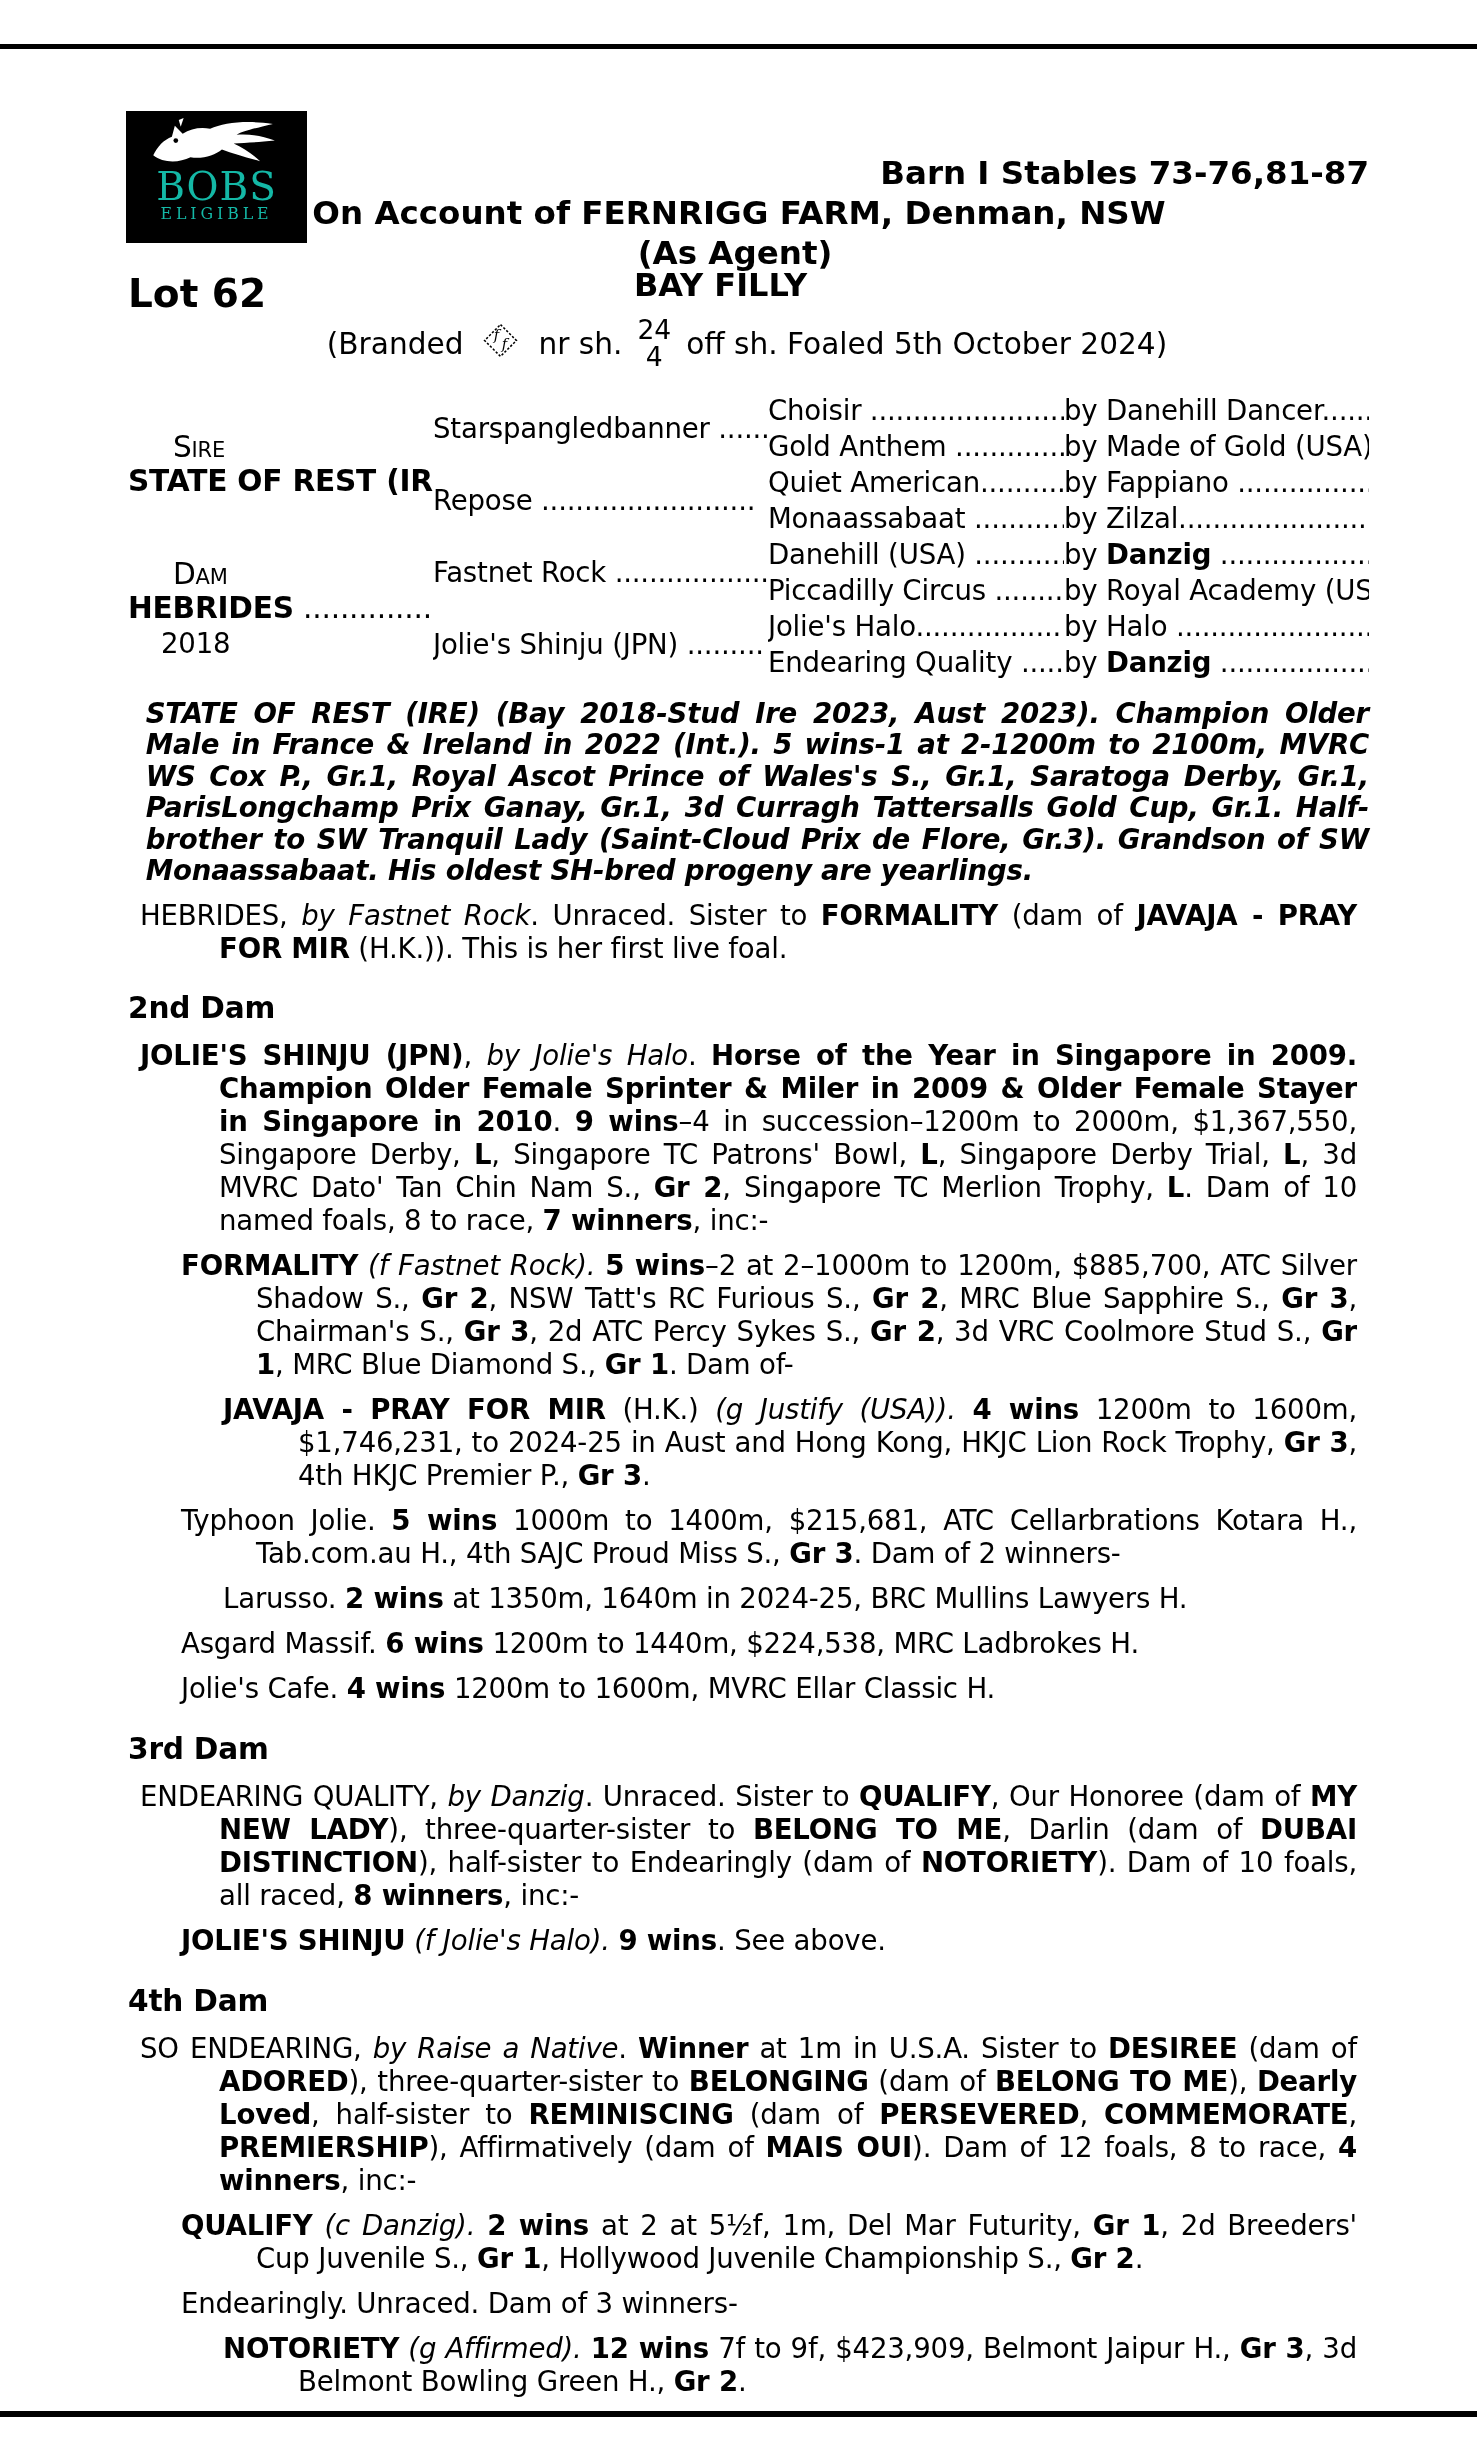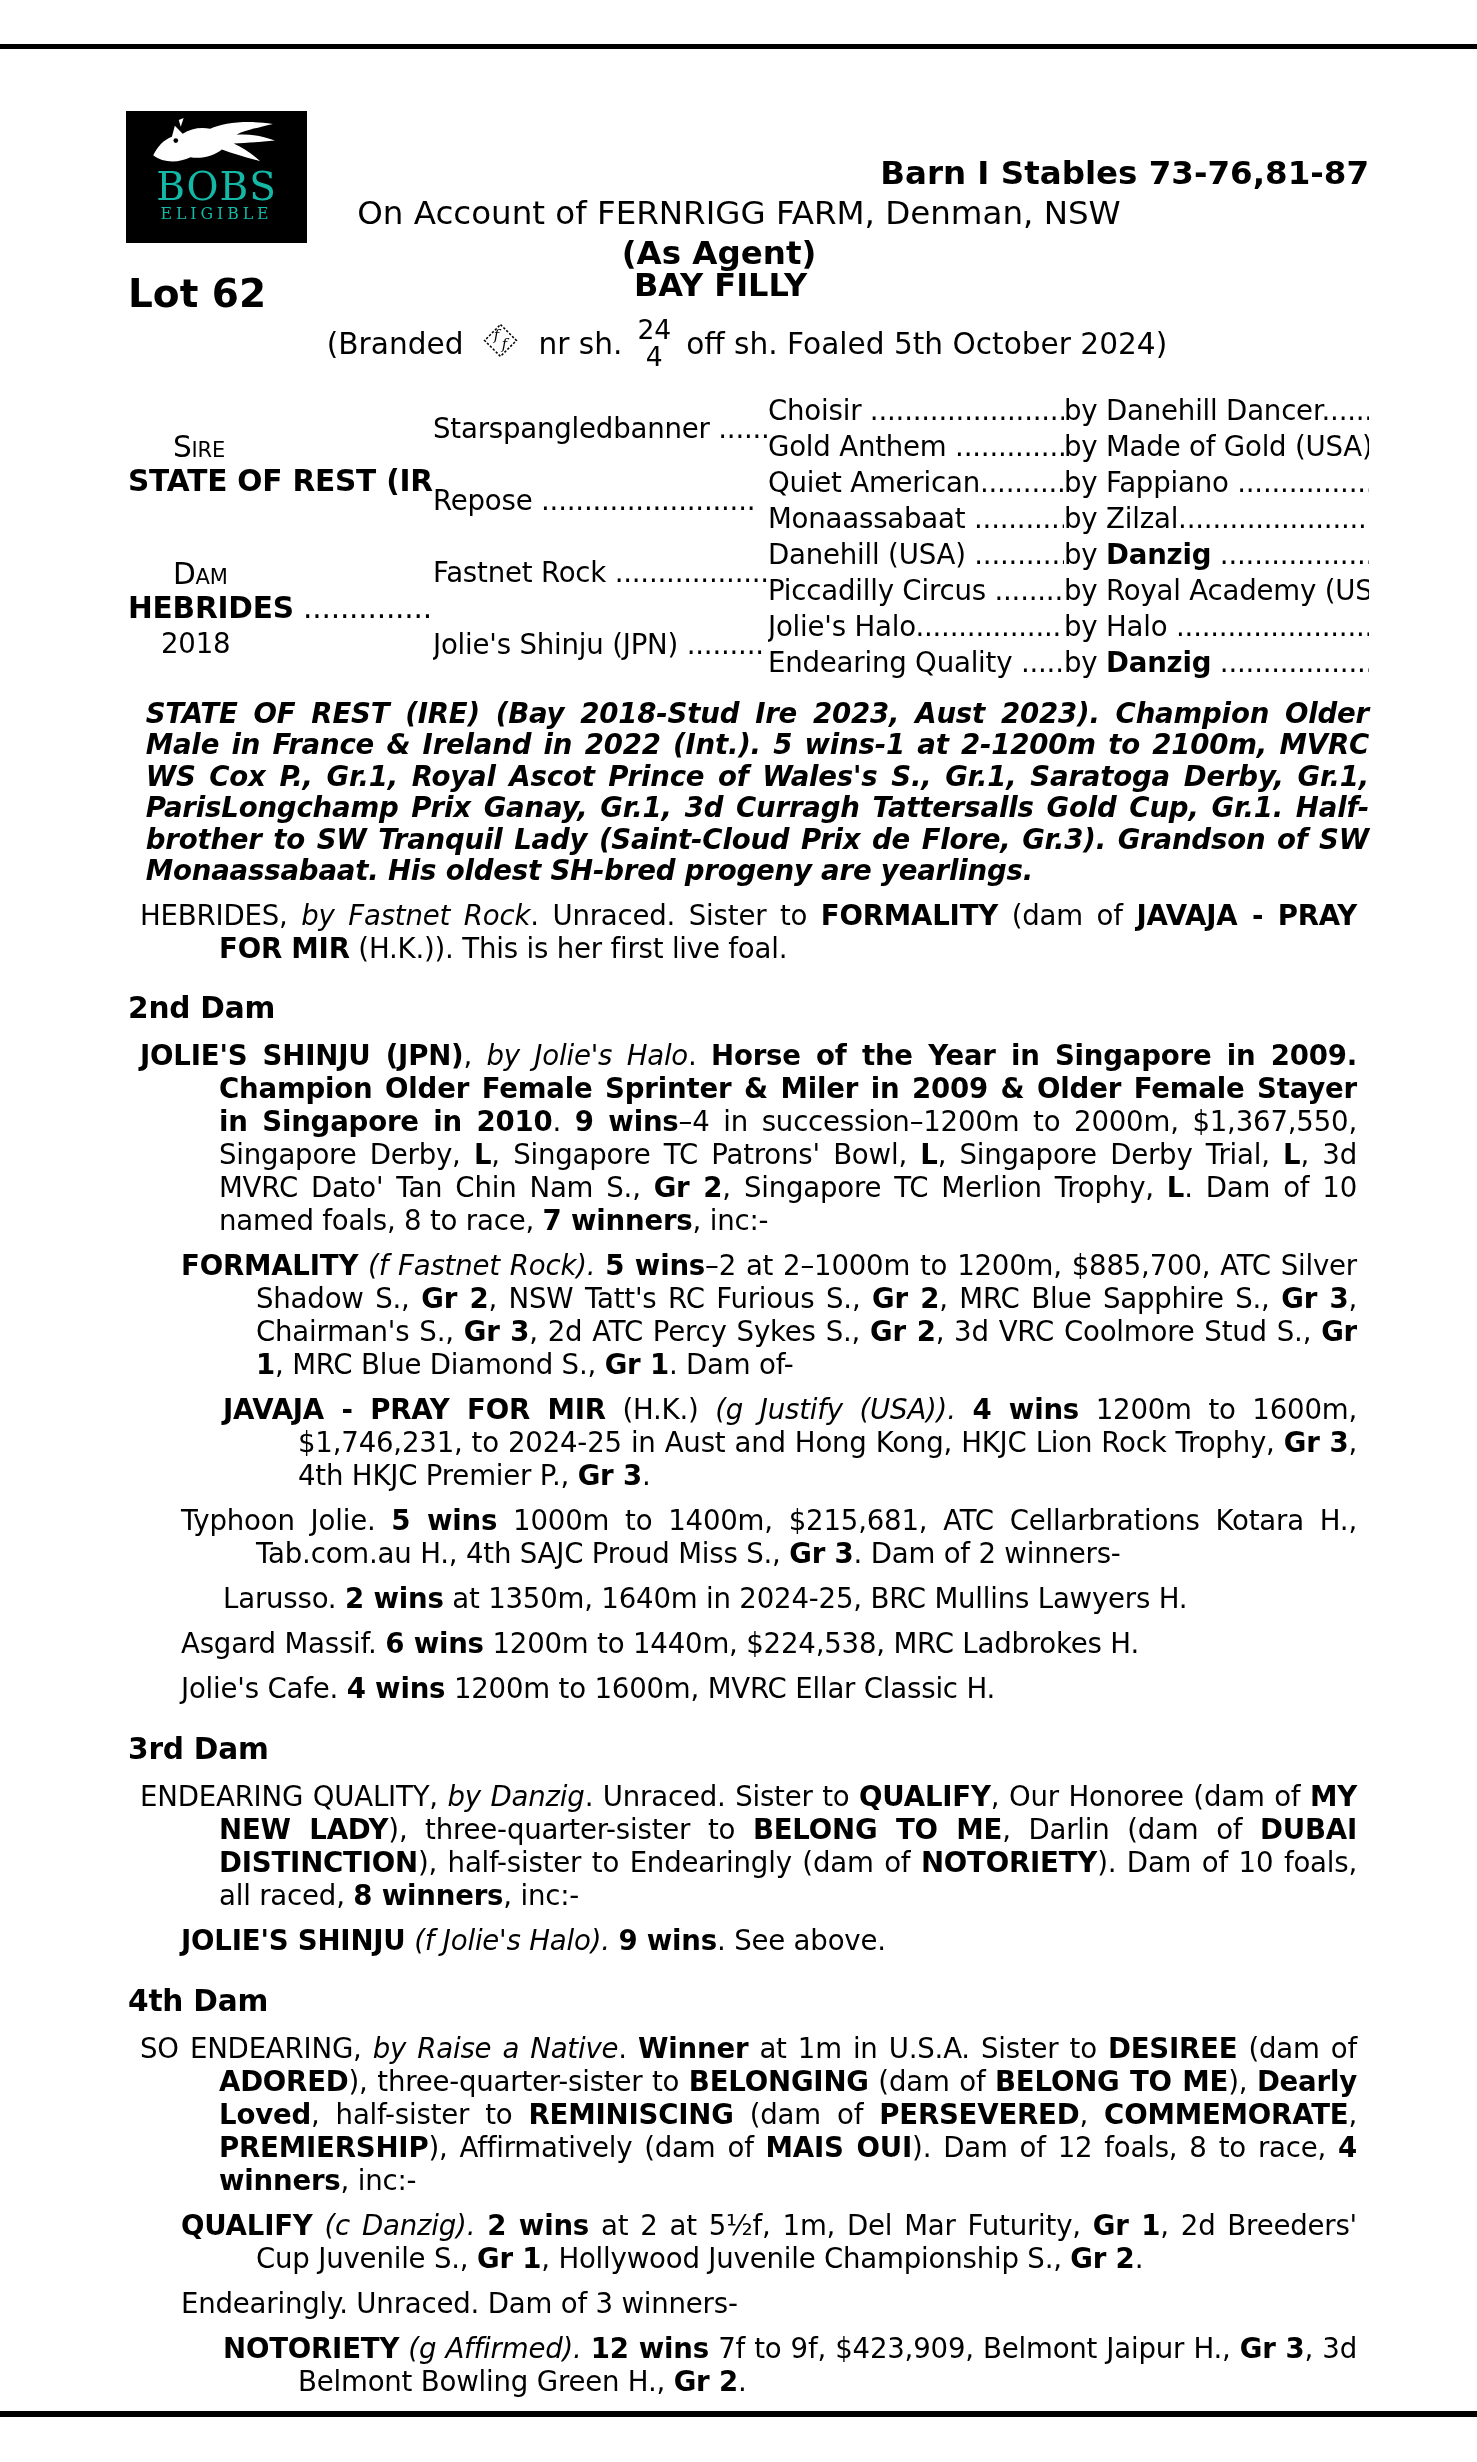--- a/index.html
+++ b/index.html
@@ -28,22 +28,22 @@
   }
   .logo-elig {
     font-family:"DejaVu Serif","Liberation Serif",serif;
     font-size:15.8px; line-height:17.7px; letter-spacing:3.9px;
   }
 
   
   .barn { position:absolute; top:154px; left:591px; width:778px; text-align:right;
           font-weight:bold; font-size:32.5px; white-space:nowrap; }
   .account { position:absolute; top:194px; left:0; width:1478px; text-align:center;
-             font-weight:normal; font-size:32.5px; }
-  .agent { position:absolute; top:234px; left:0; width:1438px; text-align:center;
+             font-weight:bold; font-size:32.5px; }
+  .agent { position:absolute; top:234px; left:16px; width:1438px; text-align:center;
            font-weight:bold; font-size:32.5px; }
   .lot { position:absolute; top:271px; left:128px; font-weight:bold; font-size:39px; }
   .title { position:absolute; top:266px; left:0; width:1441px; text-align:center;
            font-weight:bold; font-size:32px; }
   .branded {
     position:absolute; top:307px; left:8px; width:1478px; height:73px;
     display:flex; justify-content:center; align-items:center; gap:15px;
     font-size:29.6px;
   }
   .num-stack { display:inline-flex; flex-direction:column; align-items:center;

